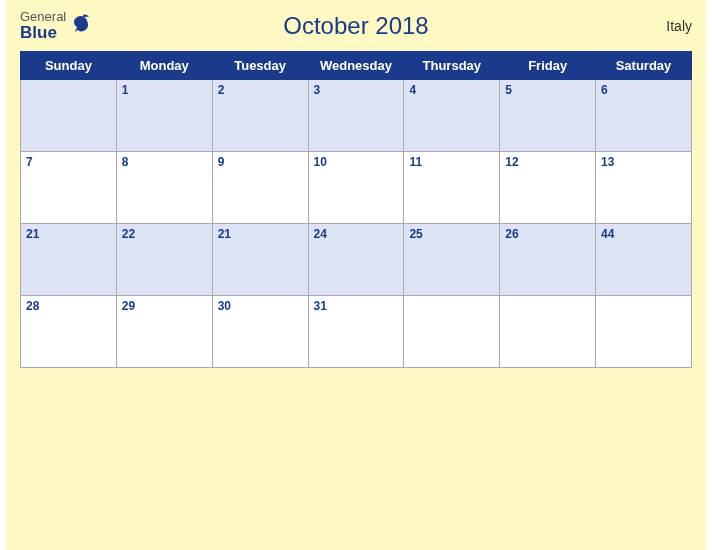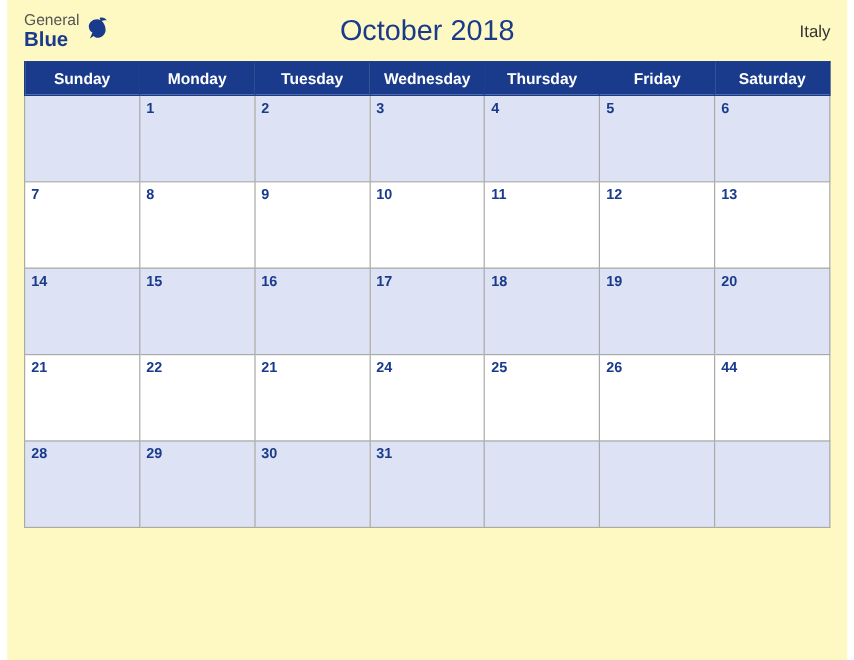--- a/index.html
+++ b/index.html
@@ -155,43 +155,20 @@
           </td>
           <td>
             <span class="day-number">12</span>
           </td>
           <td>
             <span class="day-number">13</span>
           </td>
         </tr>
         <tr>
           <td>
-            <span class="day-number">14</span>
-          </td>
-          <td>
-            <span class="day-number">15</span>
-          </td>
-          <td>
-            <span class="day-number">16</span>
-          </td>
-          <td>
-            <span class="day-number">17</span>
-          </td>
-          <td>
-            <span class="day-number">18</span>
-          </td>
-          <td>
-            <span class="day-number">19</span>
-          </td>
-          <td>
-            <span class="day-number">20</span>
-          </td>
-        </tr>
-        <tr>
-          <td>
             <span class="day-number">21</span>
           </td>
           <td>
             <span class="day-number">22</span>
           </td>
           <td>
             <span class="day-number">21</span>
           </td>
           <td>
             <span class="day-number">24</span>

